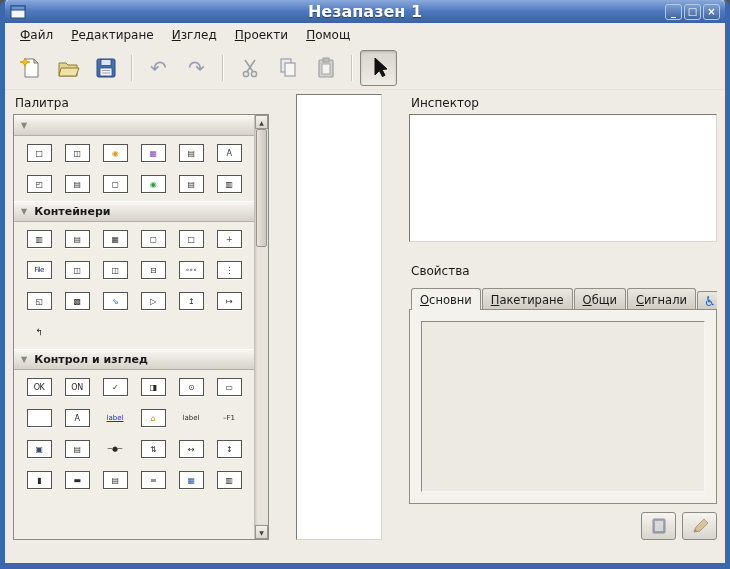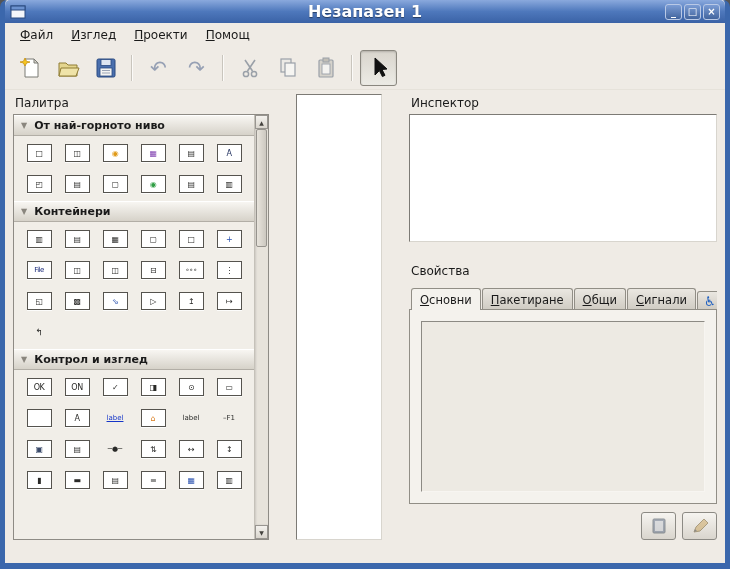--- a/index.html
+++ b/index.html
@@ -124,20 +124,21 @@
     </span>
     <span class="win-controls">
       <span class="win-btn">_</span>
       <span class="win-btn">□</span>
       <span class="win-btn">×</span>
     </span>
   </div>
 
   <div class="menubar">
     <span class="menu-item"><span class="mn">Ф</span><span>айл</span></span>
+    <span class="menu-item"><span class="mn">Р</span><span>едактиране</span></span>
     <span class="menu-item"><span class="mn">И</span><span>зглед</span></span>
     <span class="menu-item"><span class="mn">П</span><span>роекти</span></span>
     <span class="menu-item"><span class="mn">П</span><span>омощ</span></span>
   </div>
 
   <div class="toolbar">
     <div class="tbtn">
       <svg width="26" height="26" viewBox="0 0 26 26">
         <path d="M8 4 h9 l4 4 v14 h-13 z" fill="#ffffff" stroke="#7a7a74"></path>
         <path d="M17 4 l4 4 h-4 z" fill="#d8d5cd" stroke="#7a7a74"></path>
@@ -196,21 +197,20 @@
   </div>
 
   <div class="main">
 
     <div class="left-col">
       <div class="panel-label">Палитра</div>
       <div class="palette-box">
         <div class="palette-content">
           <div class="psection-header">
             <span class="expander">▼</span>
-            <span>От най-горното ниво</span>
           </div>
           <div class="pgrid">
               <div class="pcell pbox">
                 <span>□</span>
               </div>
               <div class="pcell pbox">
                 <span>◫</span>
               </div>
               <div class="pcell pbox">
                 <span style="color: rgb(224, 154, 24);">◉</span>

